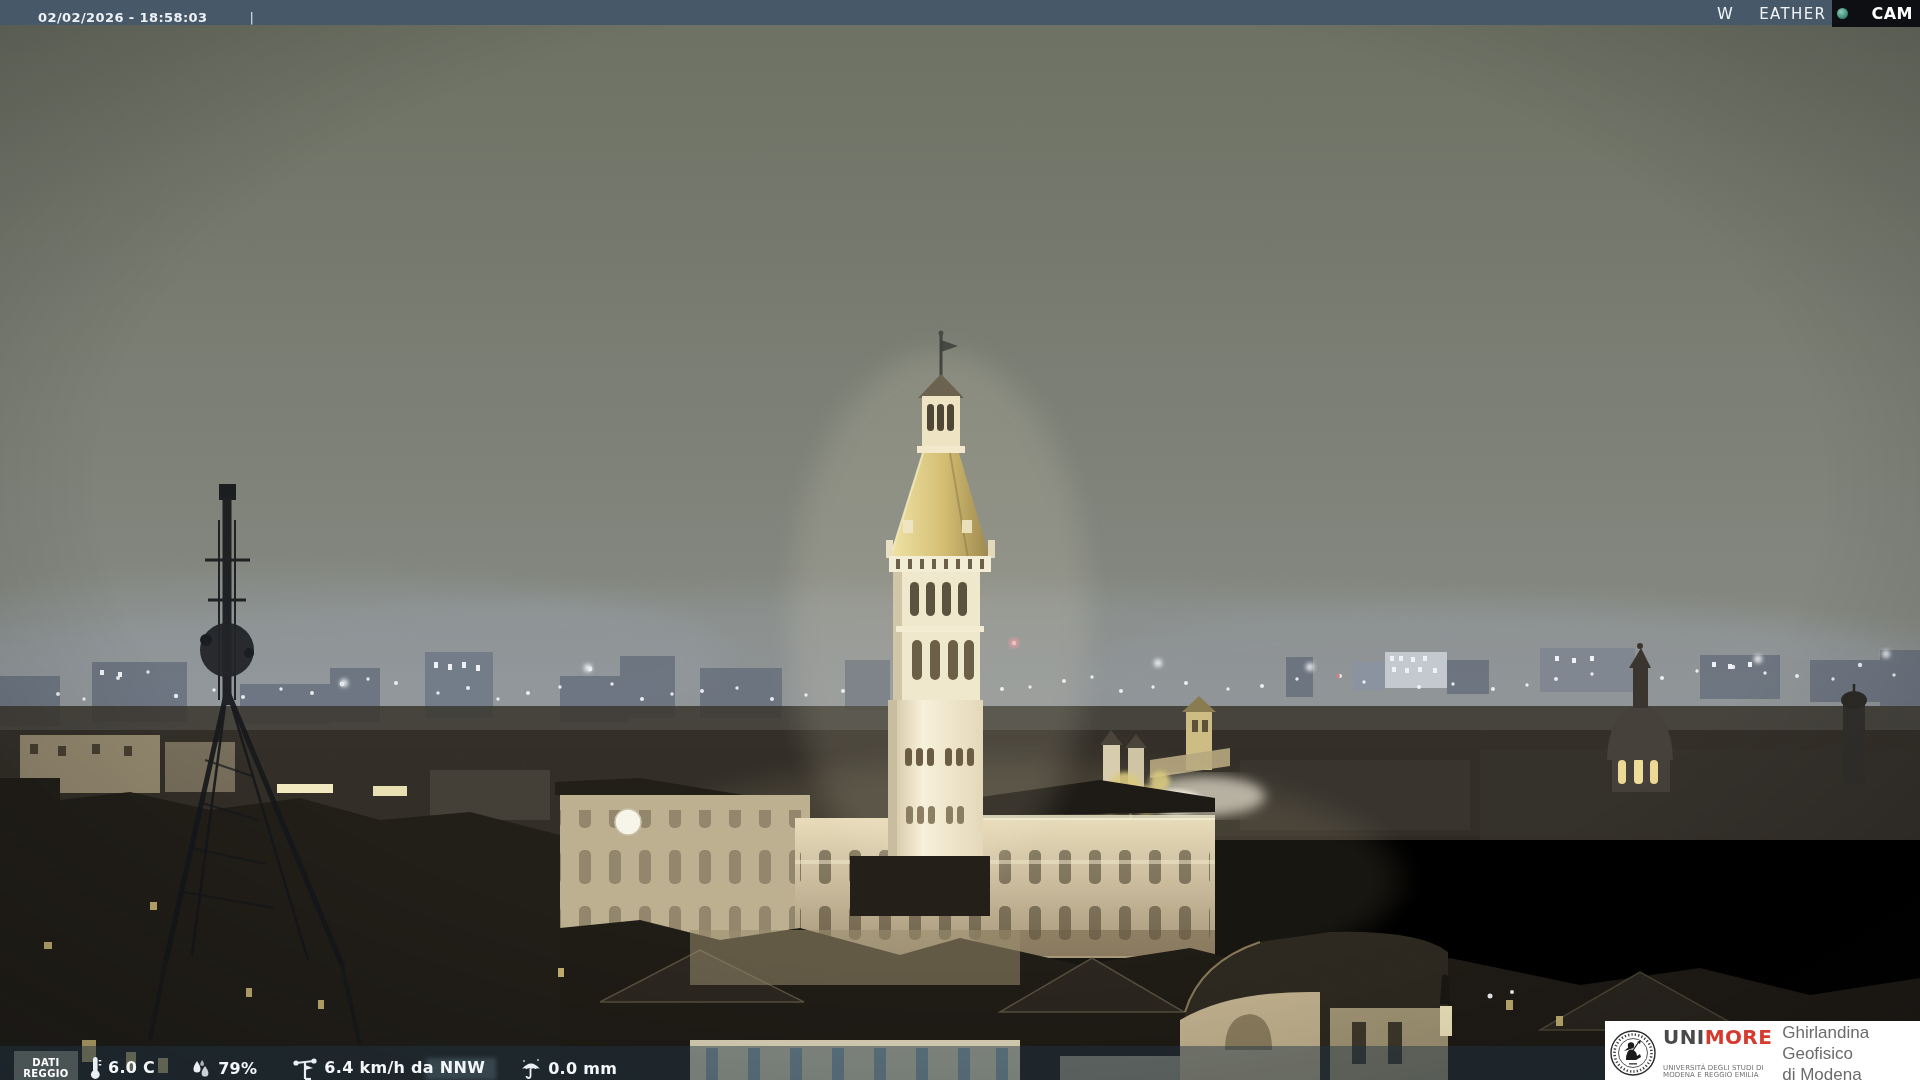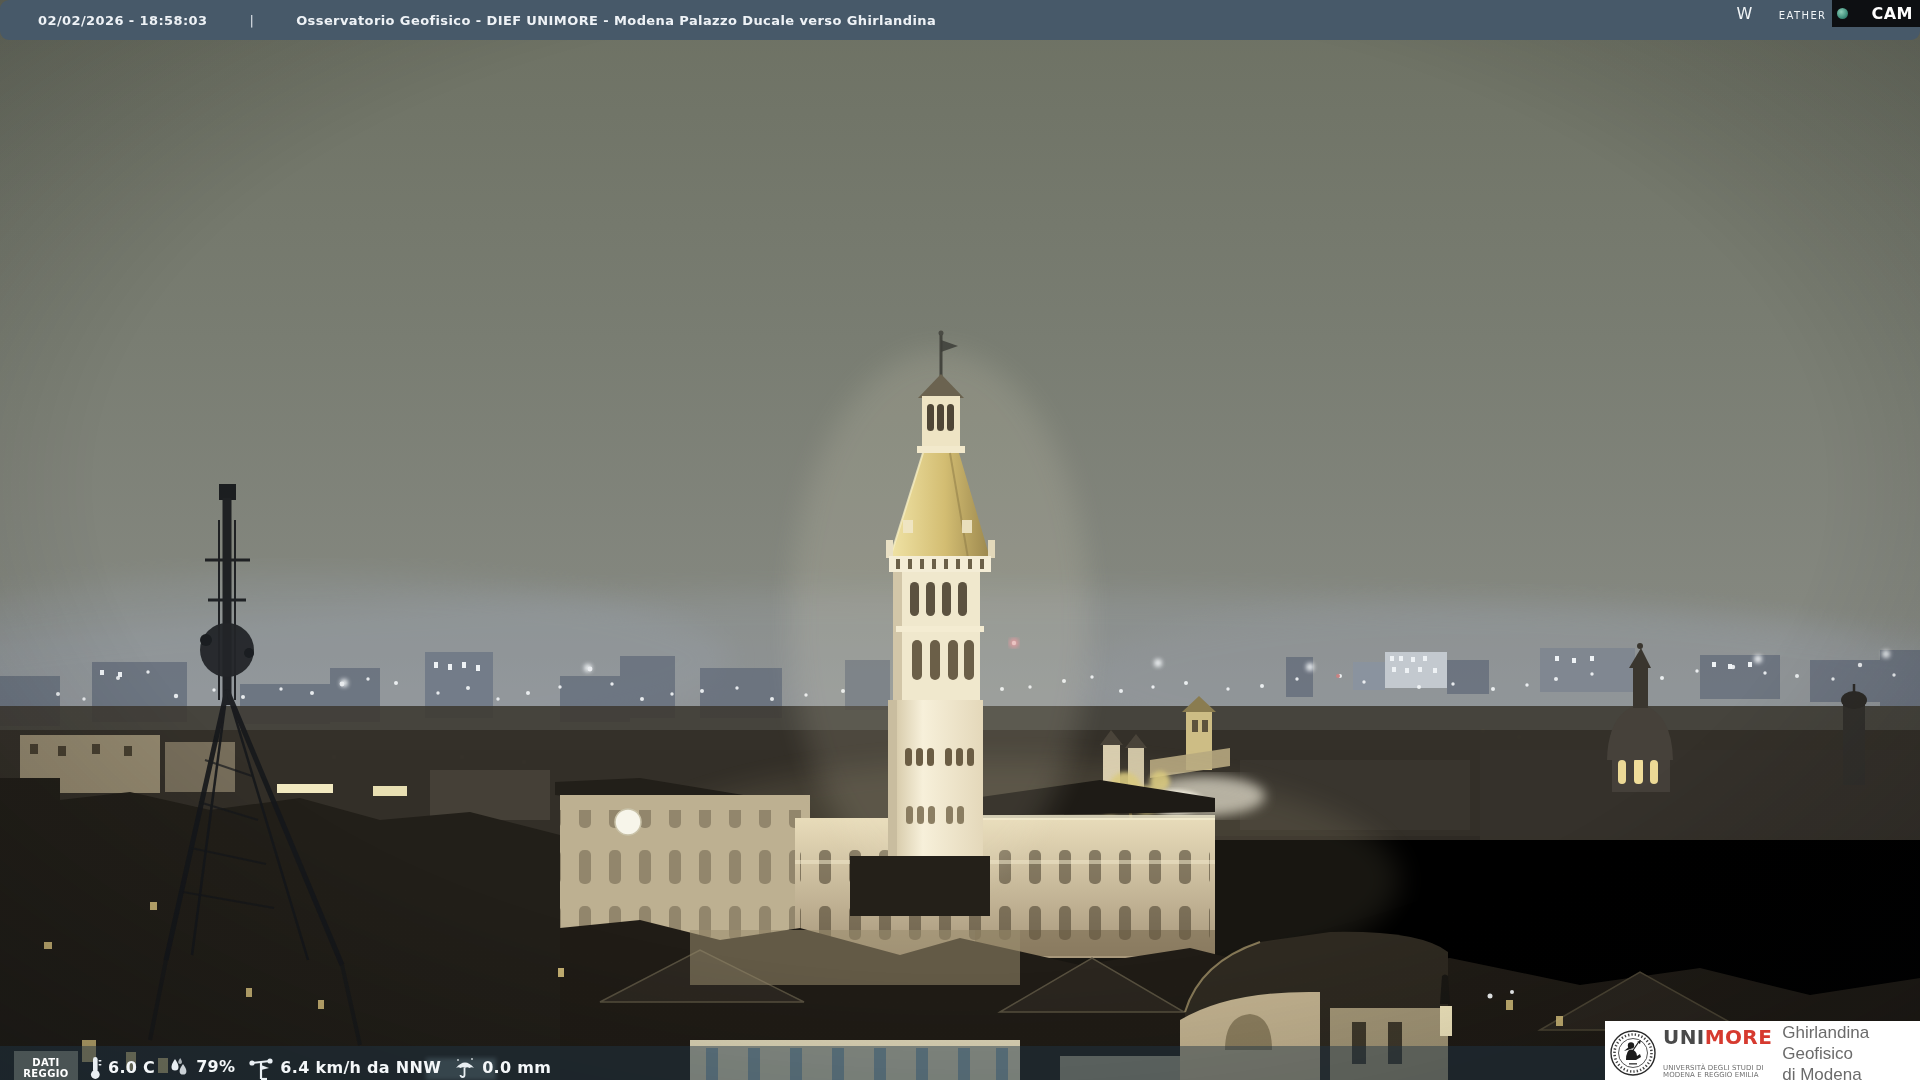--- a/index.html
+++ b/index.html
@@ -1,42 +1,42 @@
 <!DOCTYPE html>
 <html><head>
 <meta charset="utf-8">
 <style>
   html,body{margin:0;padding:0;background:#000;}
   .stage{position:relative;width:1920px;height:1080px;overflow:hidden;
          font-family:"DejaVu Sans","Liberation Sans",sans-serif;}
   .scene{position:absolute;inset:0;display:block;}
 
   
-  .topbar{position:absolute;left:0;top:0;width:1920px;height:40px;background:#475969;
-          display:flex;align-items:center;color:#eef2f6;font-size:13px;font-weight:700;
-          letter-spacing:.4px;z-index:10;border-radius:9px;}
+  .topbar{position:absolute;left:0;top:0;width:1920px;height:25px;background:#475969;
+          display:flex;align-items:flex-end;color:#eef2f6;font-size:13px;font-weight:700;
+          letter-spacing:.4px;z-index:10;}
   .topbar .ts{margin-left:38px;white-space:pre;}
   .topbar .sep{margin-left:42px;font-weight:400;opacity:.9;}
   .topbar .title{margin-left:42px;white-space:pre;}
   .brand{position:absolute;right:0;top:0;height:27px;display:flex;align-items:center;}
   .brand .weather{display:flex;align-items:baseline;color:#f0f4f6;font-weight:400;margin-right:6px;}
   .brand .weather .w{font-size:16px;}
-  .brand .weather .rest{font-size:10px;letter-spacing:1.4px;padding-left:26px;}
+  .brand .weather .rest{font-size:15px;letter-spacing:1.4px;padding-left:26px;}
   .brand .cambox{height:27px;background:#0d0f12;display:flex;align-items:center;padding:0 7px 0 5px;gap:20px;}
   .brand .dot{width:11px;height:11px;border-radius:50%;margin-right:3px;
               background:radial-gradient(circle at 38% 35%,#8ecdb7,#3f8f7c 60%,#23564c);}
   .brand .cam{color:#fff;font-size:16px;font-weight:700;letter-spacing:.5px;}
 
   
   .wbar{position:absolute;left:0;top:1046px;width:1920px;height:43px;
         background:rgba(32,52,70,.48);z-index:10;display:flex;align-items:center;}
   .wlabel{margin-left:14px;width:64px;height:34px;background:rgba(150,160,150,.38);
           display:flex;flex-direction:column;align-items:center;justify-content:center;
           color:#fff;font-size:10px;font-weight:700;line-height:11px;letter-spacing:.4px;flex:none;}
-  .witems{display:flex;align-items:flex-start;margin-left:10px;gap:13px;}
+  .witems{display:flex;align-items:flex-end;margin-left:10px;gap:35px;}
   .witem{display:flex;align-items:center;gap:6px;color:#f4f7f9;font-size:16px;font-weight:700;
          letter-spacing:.3px;white-space:pre;}
   .wicon{display:flex;align-items:center;}
   .wicon svg{display:block;}
 
   
   .logobox{position:absolute;left:1605px;top:1021px;width:315px;height:64px;background:#fff;
            z-index:11;display:flex;align-items:center;}
   .seal{width:46px;height:46px;margin-left:5px;flex:none;}
   .unimore-col{margin-left:7px;flex:none;}
@@ -415,21 +415,20 @@
       <path d="M205,760 L252,776 M199,802 L258,820 M191,848 L266,864 M183,892 L274,908" stroke-width="2" opacity="0.75" fill="none"></path>
       <path d="M166,960 L150,1040 M342,965 L360,1045" stroke-width="4" opacity="0.7" fill="none"></path>
     </g>
 
     <rect x="0" y="0" width="1920" height="1080" fill="url(#vign)"></rect>
   </svg>
 
   <div class="topbar">
     <span class="ts">02/02/2026 - 18:58:03</span>
     <span class="sep">|</span>
-    <span class="title">Osservatorio Geofisico - DIEF UNIMORE - Modena Palazzo Ducale verso Ghirlandina</span>
     <div class="brand">
       <span class="weather">
           <span class="w">W</span>
           <span class="rest">EATHER</span>
         </span>
       <span class="cambox">
         <span class="dot"></span>
         <span class="cam">CAM</span>
       </span>
     </div>

